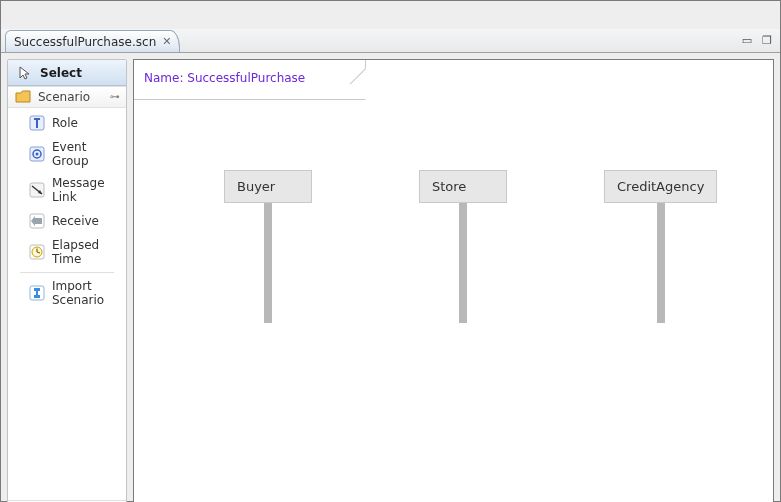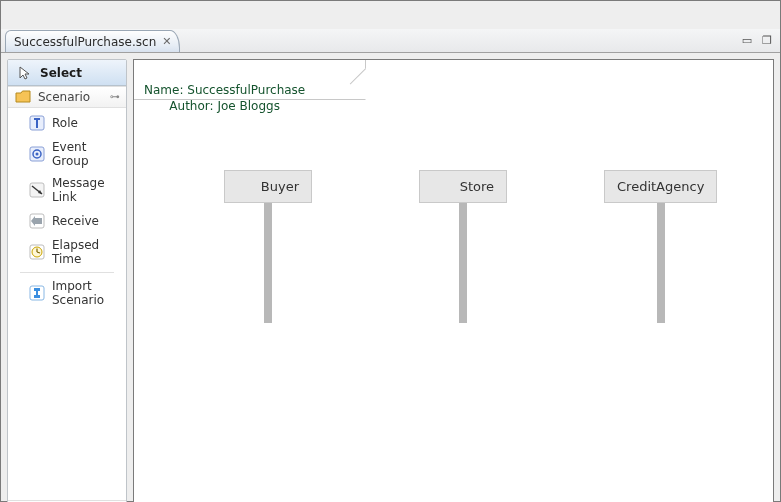--- a/index.html
+++ b/index.html
@@ -110,26 +110,25 @@
   }
   .icon16 { width:18px; height:18px; flex:0 0 18px; display:inline-flex; align-items:center; justify-content:center; }
   .item-text { flex:1; }
   
   .canvas-wrap {
     flex:1; position:relative;
     background:#fff;
     border:1px solid #7a7a7a;
   }
   .canvas-header {
-    position:absolute; left:0; top:16px;
+    position:absolute; left:0; top:4px;
     padding:6px 10px 6px 10px;
-    color:#14532d;
+    color:#6d28d9;
     font-size:12px;
     line-height:16px;
-    text-align:center;
   }
   .canvas-header-cut {
     position:absolute;
     left:0; top:0;
     width:232px; height:40px;
     border-right:1px solid #c8c8c8;
     border-bottom:1px solid #c8c8c8;
     pointer-events:none;
   }
   .canvas-header-cut::after{
@@ -144,21 +143,21 @@
   .swimlane {
     position:absolute;
     top:110px;
     display:flex; flex-direction:column; align-items:center;
   }
   .swimlane .label {
     min-width:88px;
     padding:8px 12px;
     background:#e7e7e7;
     border:1px solid #c9c9c9;
-    text-align:right;
+    text-align:left;
     color:#333;
     font-size:13px;
   }
   .swimlane .lifeline {
     width:8px;
     height:120px;
     background:#b8b8b8;
   }
   .lane1 { left:90px; }
   .lane2 { left:285px; }
@@ -273,24 +272,20 @@
       <div class="palette-footer"></div>
     </div>
 
     <div class="canvas-wrap">
       <div class="canvas-header-cut"></div>
       <div class="canvas-header">
         <div>
           <span>Name:</span>
           <span>SuccessfulPurchase</span>
         </div>
-        <div>
-          <span>Author:</span>
-          <span>Joe Bloggs</span>
-        </div>
       </div>
 
       <div class="swimlane lane1">
         <div class="label">Buyer</div>
         <div class="lifeline"></div>
       </div>
       <div class="swimlane lane2">
         <div class="label">Store</div>
         <div class="lifeline"></div>
       </div>

